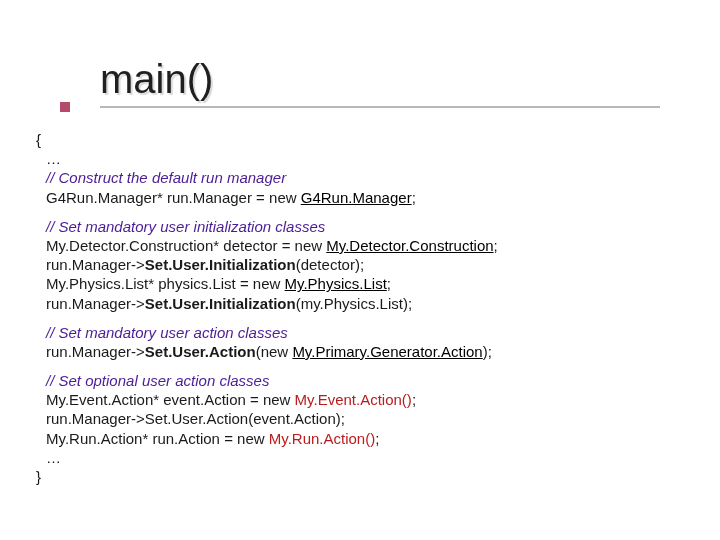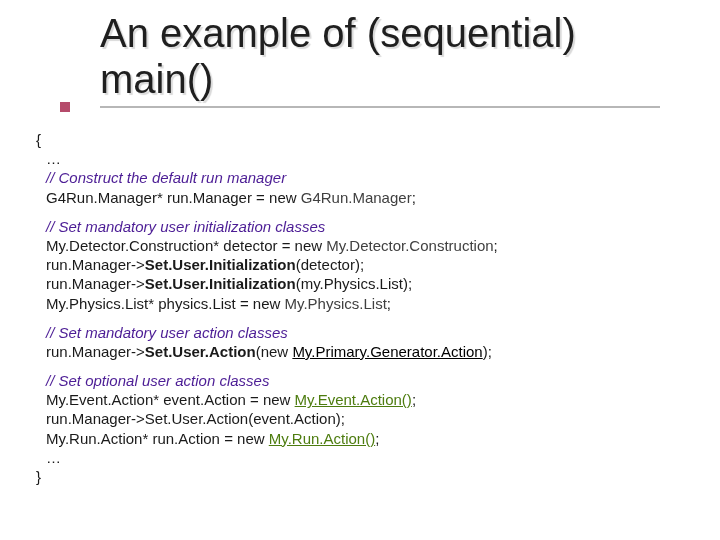--- a/index.html
+++ b/index.html
@@ -48,44 +48,44 @@
     width: 660px;
     font-size: 15px;
     line-height: 1.28;
     color: #1a1a1a;
   }
   .comment-it {
     font-style: italic;
     color: #4c1d95;
   }
   .kw-red {
-    color: #404040;
+    color: #000000;
+    text-decoration: underline;
   }
   .kw-green {
-    color: #4d7c0f;
-    text-decoration: underline;
+    color: #b91c1c;
   }
   .kw-purple {
     color: #000000;
     text-decoration: underline;
   }
   .bold {
     font-weight: bold;
   }
   .block { margin-top: 10px; }
   .indent { padding-left: 10px; }
 </style>
 </head>
 <body>
 
 <div class="slide">
 
   <div class="title-block">
     <h1>
-      <span>An example of (sequential)</span><br>
+      <br>
       <span>main()</span>
     </h1>
   </div>
 
   <div class="accent-square"></div>
 
   <div class="body">
     <div>{</div>
     <div class="indent">…</div>
 
@@ -95,24 +95,24 @@
     </div>
 
     <div class="block indent comment-it">// Set mandatory user initialization classes</div>
     <div class="indent">
       <span>My.Detector.Construction* detector = new </span><span class="kw-red">My.Detector.Construction</span><span>;</span>
     </div>
     <div class="indent">
       <span>run.Manager-&gt;</span><span class="bold">Set.User.Initialization</span><span>(detector);</span>
     </div>
     <div class="indent">
-      <span>run.Manager-&gt;</span><span class="bold">Set.User.Initialization</span><span>(my.Physics.List);</span>
+      <span>My.Physics.List* physics.List = new </span><span class="kw-red">My.Physics.List</span><span>;</span>
     </div>
     <div class="indent">
-      <span>My.Physics.List* physics.List = new </span><span class="kw-red">My.Physics.List</span><span>;</span>
+      <span>run.Manager-&gt;</span><span class="bold">Set.User.Initialization</span><span>(my.Physics.List);</span>
     </div>
 
     <div class="block indent comment-it">// Set mandatory user action classes</div>
     <div class="indent">
       <span>run.Manager-&gt;</span><span class="bold">Set.User.Action</span><span>(new </span><span class="kw-purple">My.Primary.Generator.Action</span><span>);</span>
     </div>
 
     <div class="block indent comment-it">// Set optional user action classes</div>
     <div class="indent">
       <span>My.Event.Action* event.Action = new </span><span class="kw-green">My.Event.Action()</span><span>;</span>

